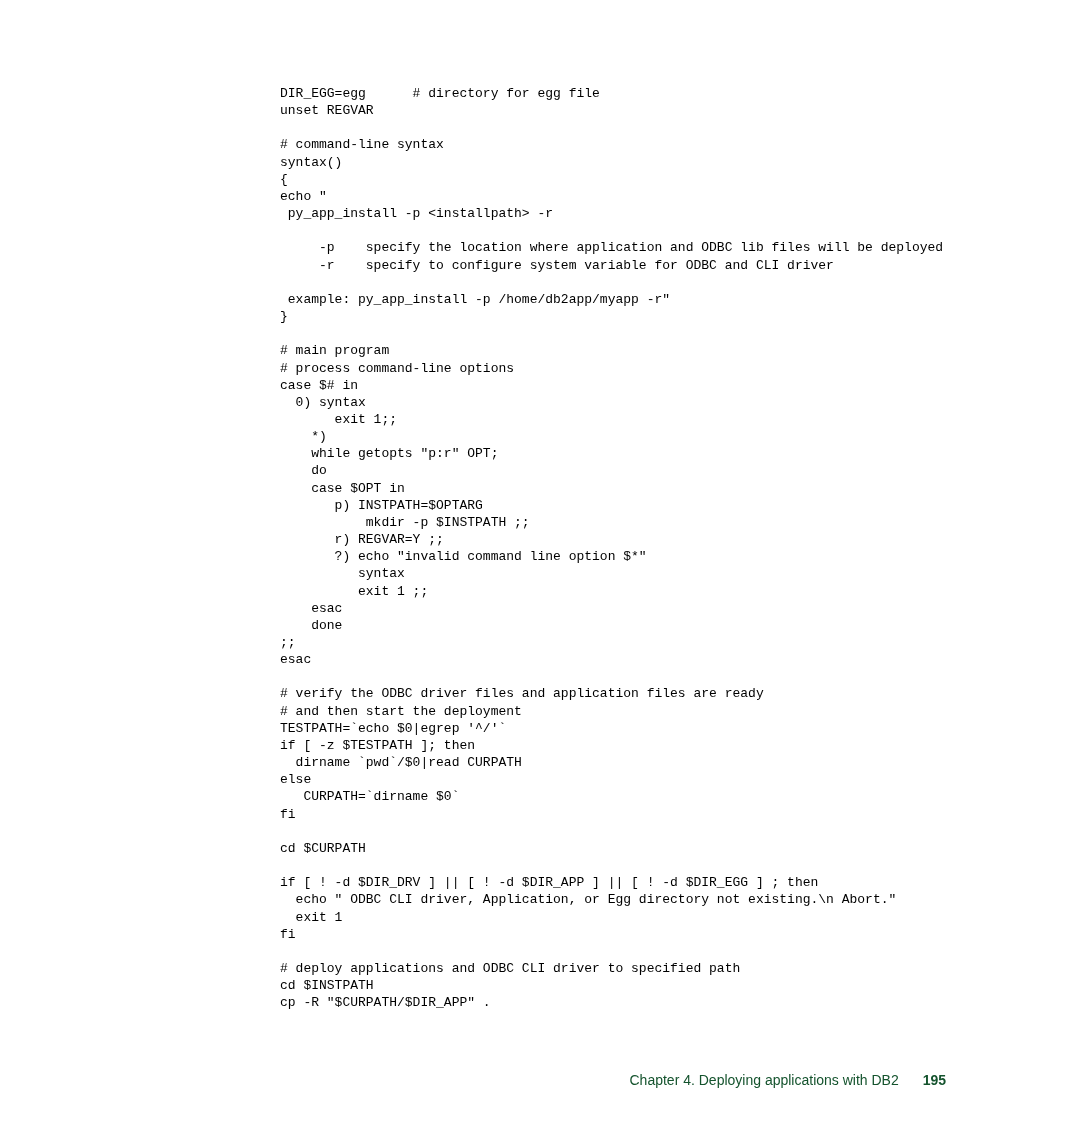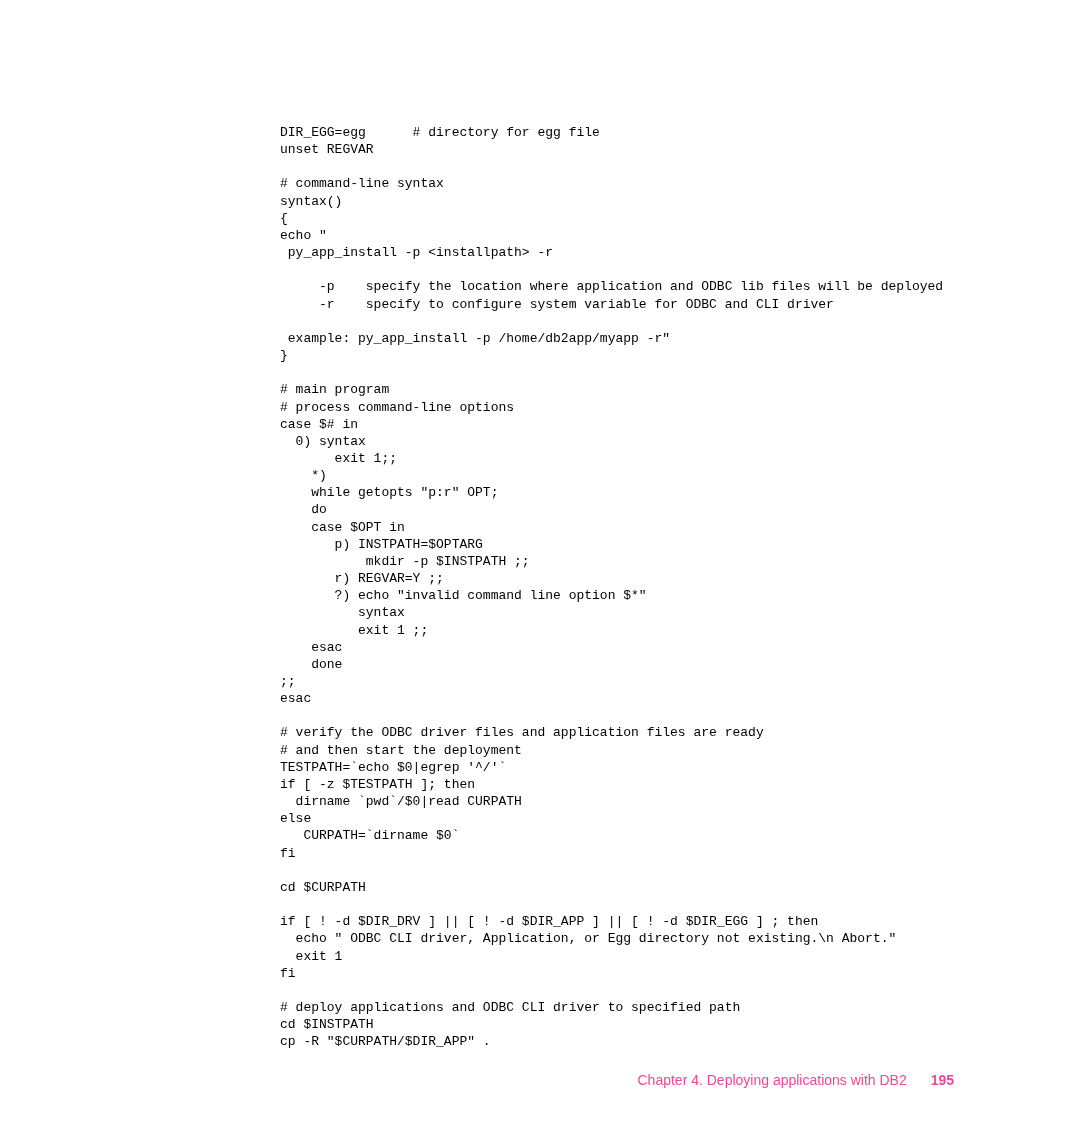--- a/index.html
+++ b/index.html
@@ -7,36 +7,35 @@
       padding: 0;
       background: #fff;
       width: 1080px;
       height: 1143px;
       font-family: Arial, Helvetica, sans-serif;
       position: relative;
     }
     .page {
       padding: 85px 120px 0 280px;
       box-sizing: border-box;
-      margin-top: 39px;
     }
     pre.code {
       font-family: "Courier New", Courier, monospace;
       font-size: 13px;
       line-height: 1.32;
       white-space: pre;
       margin: 0;
       color: #000;
     }
     .footer {
       position: absolute;
       bottom: 55px;
-      right: 126px;
+      right: 134px;
       font-size: 14px;
-      color:#ec4899;
+      color:#14532d;
     }
     .footer .page-num {
       font-weight: bold;
       margin-left: 20px;
     }
   </style>
 </head>
 <body>
 
 <div class="page">

